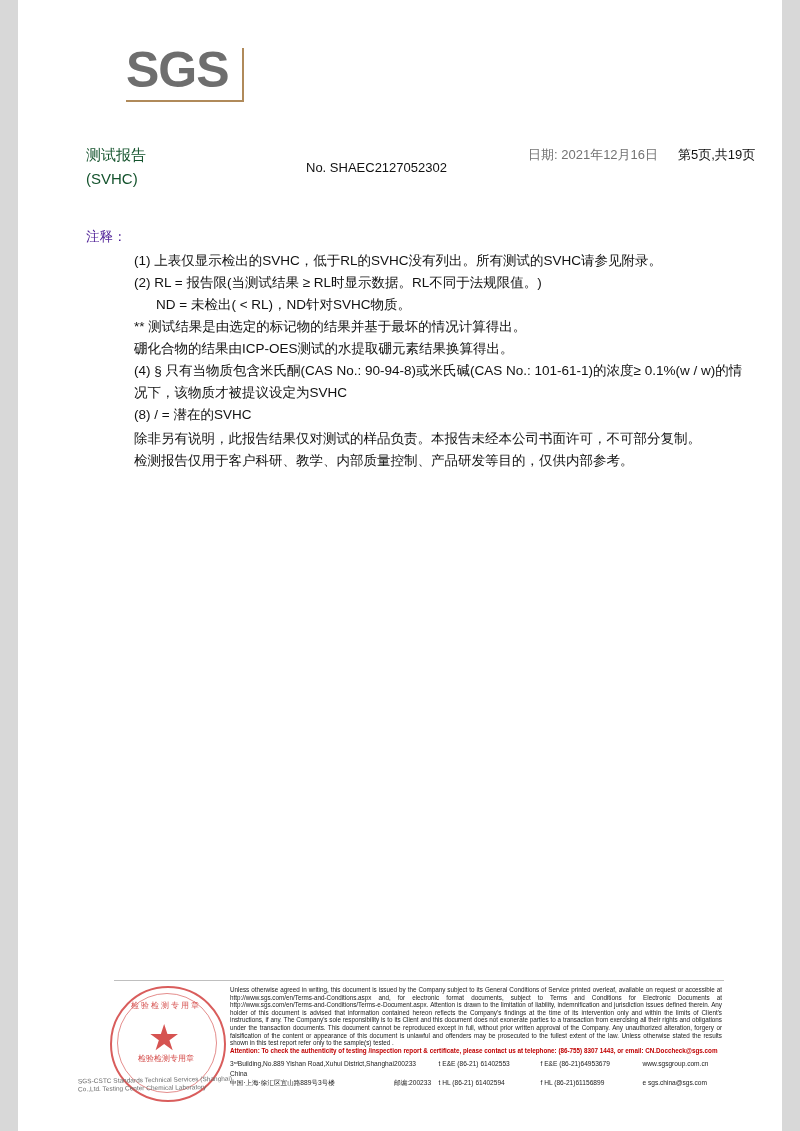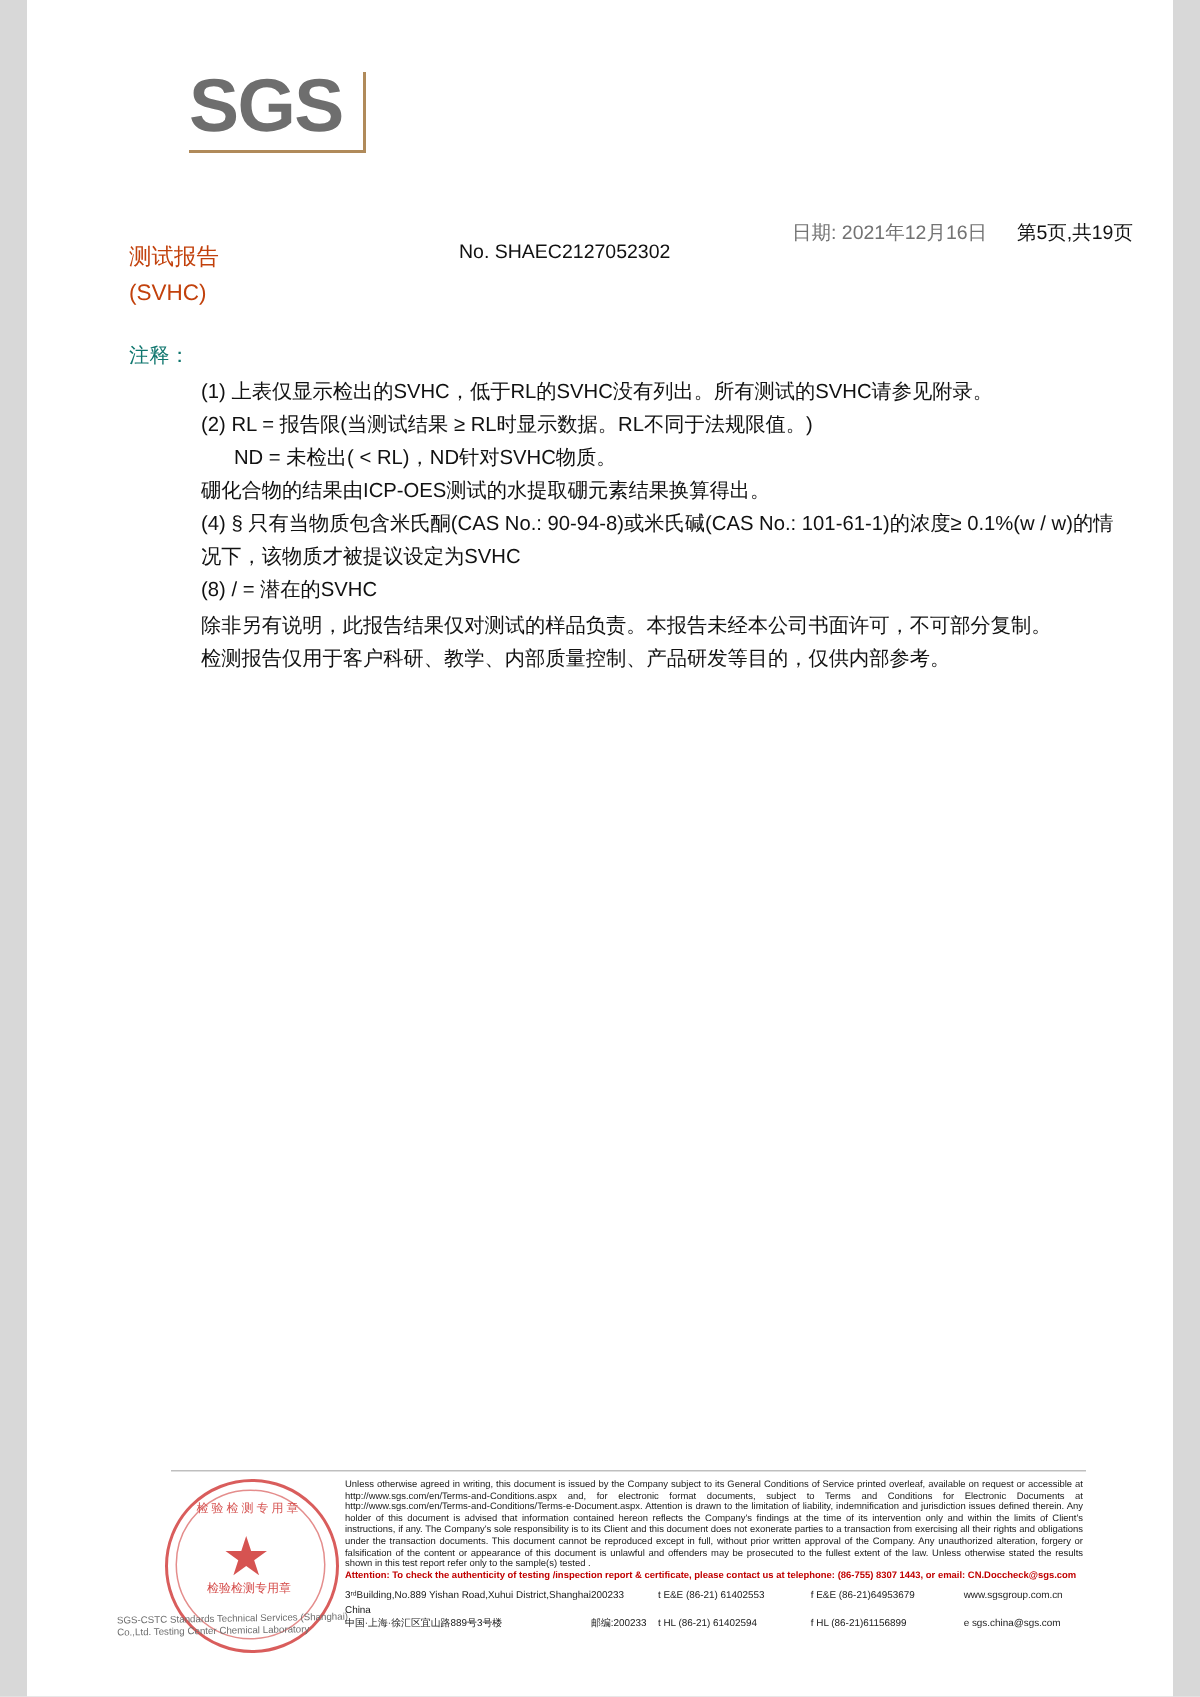--- a/index.html
+++ b/index.html
@@ -48,23 +48,23 @@
     left: 116px;
     top: 4px;
     width: 2px;
     height: 54px;
     background: #b08a5a;
   }
 
   .doc-title {
     position: absolute;
     left: 68px;
-    top: 160px;
+    top: 143px;
     font-size: 15px;
-    color: #c2410c;
+    color: #14532d;
     line-height: 24px;
   }
   .doc-no {
     position: absolute;
     left: 288px;
     top: 160px;
     font-size: 13px;
     color: #111;
   }
   .doc-date {
@@ -81,21 +81,21 @@
     font-size: 13px;
     color: #111;
   }
 
   
   .notes-label {
     position: absolute;
     left: 68px;
     top: 228px;
     font-size: 13.5px;
-    color: #0f766e;
+    color: #4c1d95;
     font-family: Liberation Serif, serif;
   }
   .notes {
     position: absolute;
     left: 116px;
     top: 250px;
     width: 610px;
     font-size: 13.5px;
     color: #111;
     line-height: 22px;
@@ -245,20 +245,21 @@
   </div>
   <div class="doc-no">No. SHAEC2127052302</div>
   <div class="doc-date">日期: 2021年12月16日</div>
   <div class="doc-page">第5页,共19页</div>
 
   <div class="notes-label">注释：</div>
   <div class="notes">
     <div class="ln ind1">(1) 上表仅显示检出的SVHC，低于RL的SVHC没有列出。所有测试的SVHC请参见附录。</div>
     <div class="ln ind1">(2) RL = 报告限(当测试结果 ≥ RL时显示数据。RL不同于法规限值。)</div>
     <div class="ln ind2">ND = 未检出( &lt; RL)，ND针对SVHC物质。</div>
+    <div class="ln ind1">** 测试结果是由选定的标记物的结果并基于最坏的情况计算得出。</div>
     <div class="ln ind1">硼化合物的结果由ICP-OES测试的水提取硼元素结果换算得出。</div>
     <div class="ln ind1">(4) § 只有当物质包含米氏酮(CAS No.: 90-94-8)或米氏碱(CAS No.: 101-61-1)的浓度≥ 0.1%(w / w)的情况下，该物质才被提议设定为SVHC</div>
     <div class="ln ind1">(8) / = 潜在的SVHC</div>
     <div class="ln ind1" style="margin-top:2px;">除非另有说明，此报告结果仅对测试的样品负责。本报告未经本公司书面许可，不可部分复制。</div>
     <div class="ln ind1">检测报告仅用于客户科研、教学、内部质量控制、产品研发等目的，仅供内部参考。</div>
   </div>
 
   <div class="footer-rule"></div>
 
   <div class="stamp">

